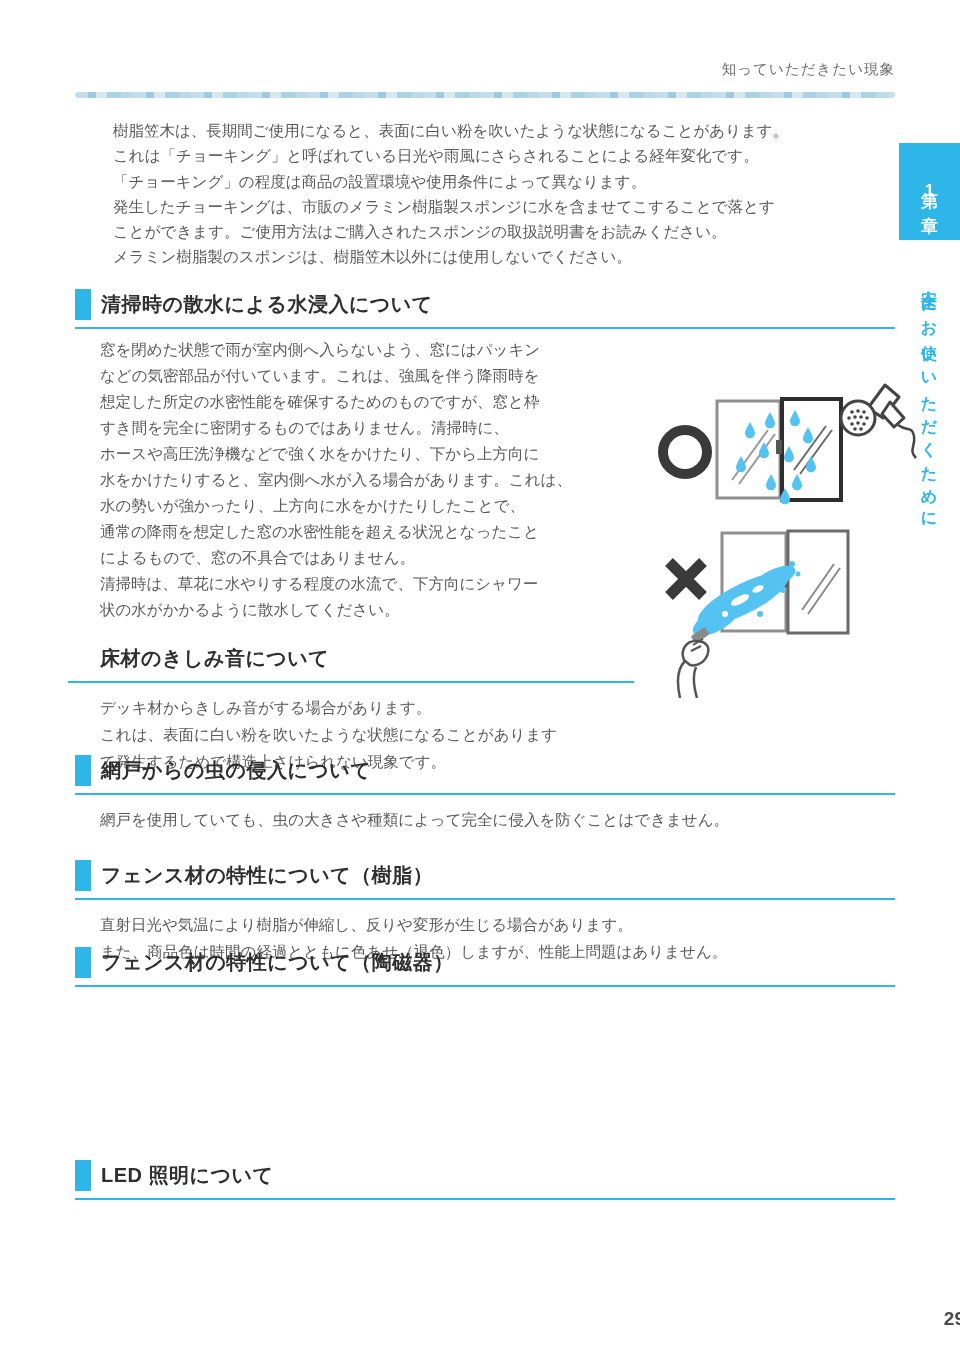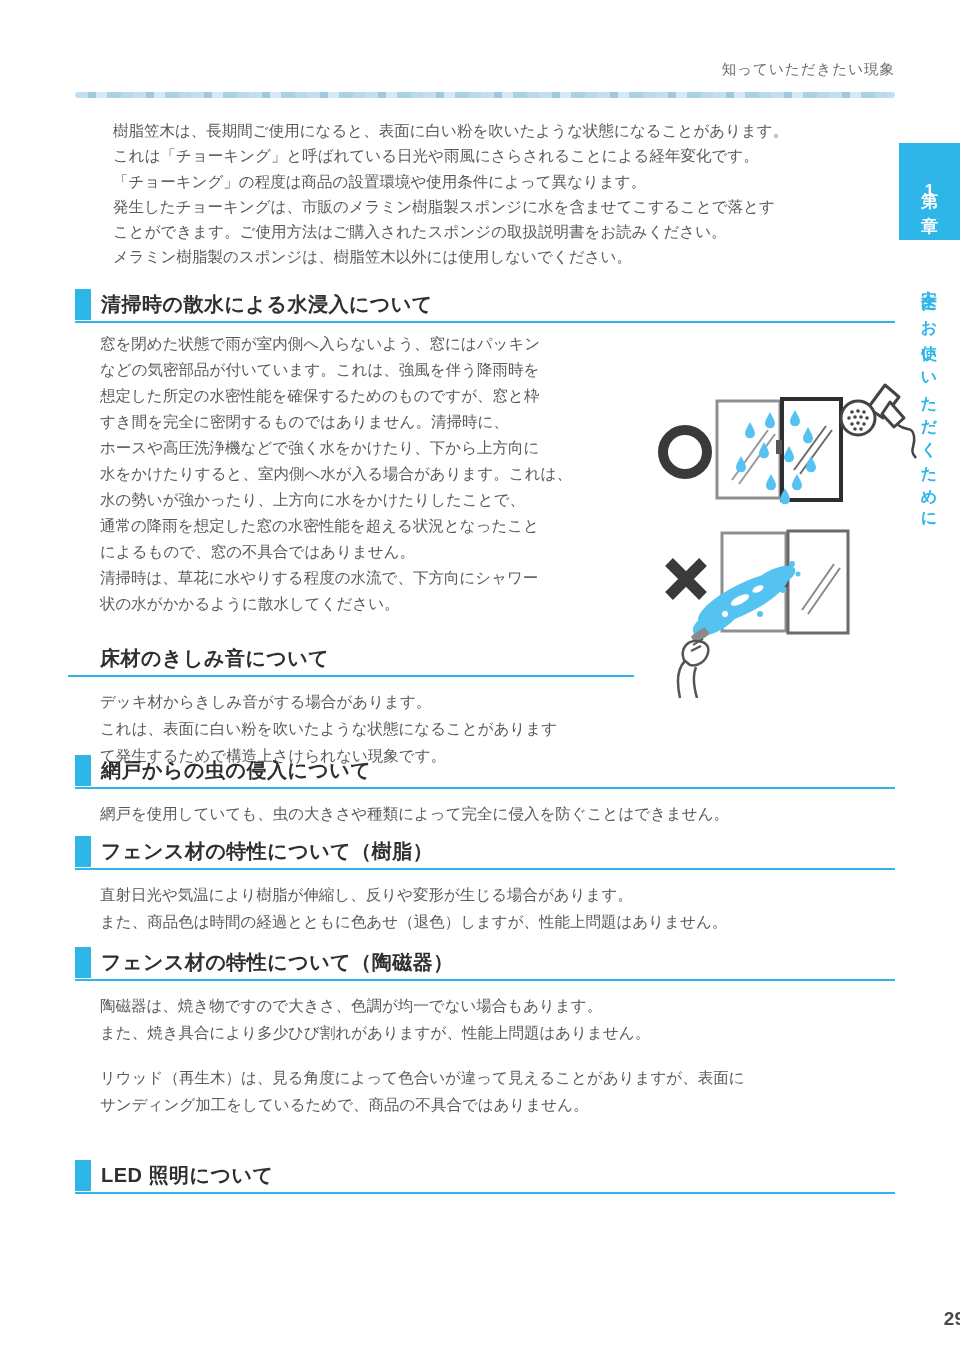--- a/index.html
+++ b/index.html
@@ -24,21 +24,21 @@
   }
   .intro {
     position: absolute; top: 118px; left: 113px; width: 786px;
     font-size: 15.5px; line-height: 25.3px; color: #5a5a5a;
     white-space: pre-line;
   }
   .section { position: absolute; left: 75px; width: 820px; }
   .section .head-row {
     display: flex; align-items: stretch;
     border-bottom: 2.5px solid #2eb6e8;
-    padding-bottom: 1px;
+    padding-bottom: 7px;
   }
   .section .marker {
     width: 16px; min-width: 16px; height: 31px;
     background: #2eb6e8; margin-right: 10px;
   }
   .section .title {
     font-size: 20px; font-weight: 600; color: #2f2f2f;
     line-height: 31px; letter-spacing: 0.5px;
   }
   .section .body-text {
@@ -192,41 +192,37 @@
 </div>
 
 <div class="section" style="top:755px">
   <div class="head-row">
     <div class="marker"></div>
     <div class="title">網戸からの虫の侵入について</div>
   </div>
   <div class="body-text">網戸を使用していても、虫の大きさや種類によって完全に侵入を防ぐことはできません。</div>
 </div>
 
-<div class="section" style="top:836px">
+<div class="section" style="top:860px">
   <div class="head-row">
     <div class="marker"></div>
     <div class="title">フェンス材の特性について（樹脂）</div>
   </div>
   <div class="body-text">直射日光や気温により樹脂が伸縮し、反りや変形が生じる場合があります。
 また、商品色は時間の経過とともに色あせ（退色）しますが、性能上問題はありません。</div>
 </div>
 
 <div class="section" style="top:947px">
   <div class="head-row">
     <div class="marker"></div>
     <div class="title">フェンス材の特性について（陶磁器）</div>
   </div>
-  <div class="body-text">陶磁器は、焼き物ですので大きさ、色調が均一でない場合もあります。
-また、焼き具合により多少ひび割れがありますが、性能上問題はありません。</div>
 </div>
 
 <div class="section" style="top:1053px">
-  <div class="body-text">リウッド（再生木）は、見る角度によって色合いが違って見えることがありますが、表面に
-サンディング加工をしているためで、商品の不具合ではありません。</div>
 </div>
 
 <div class="section" style="top:1160px">
   <div class="head-row">
     <div class="marker"></div>
     <div class="title">LED 照明について</div>
   </div>
 </div>
 
 <div class="chapter-tab">第1章</div>

